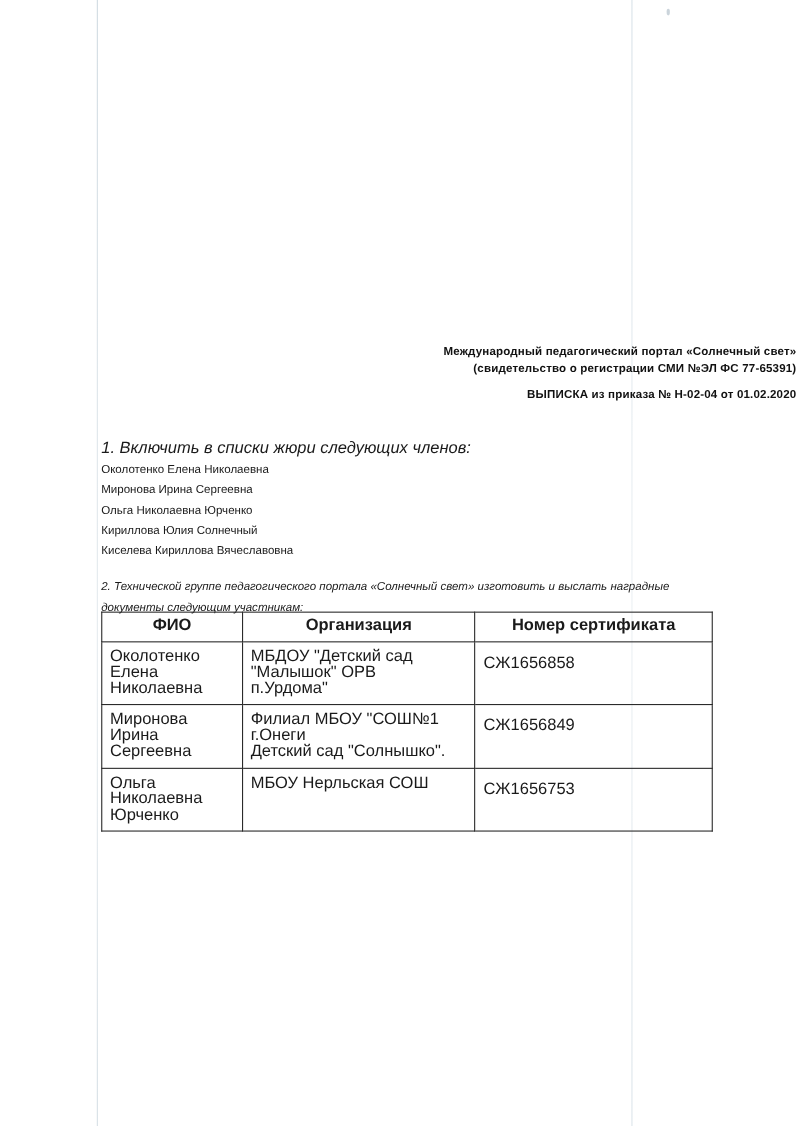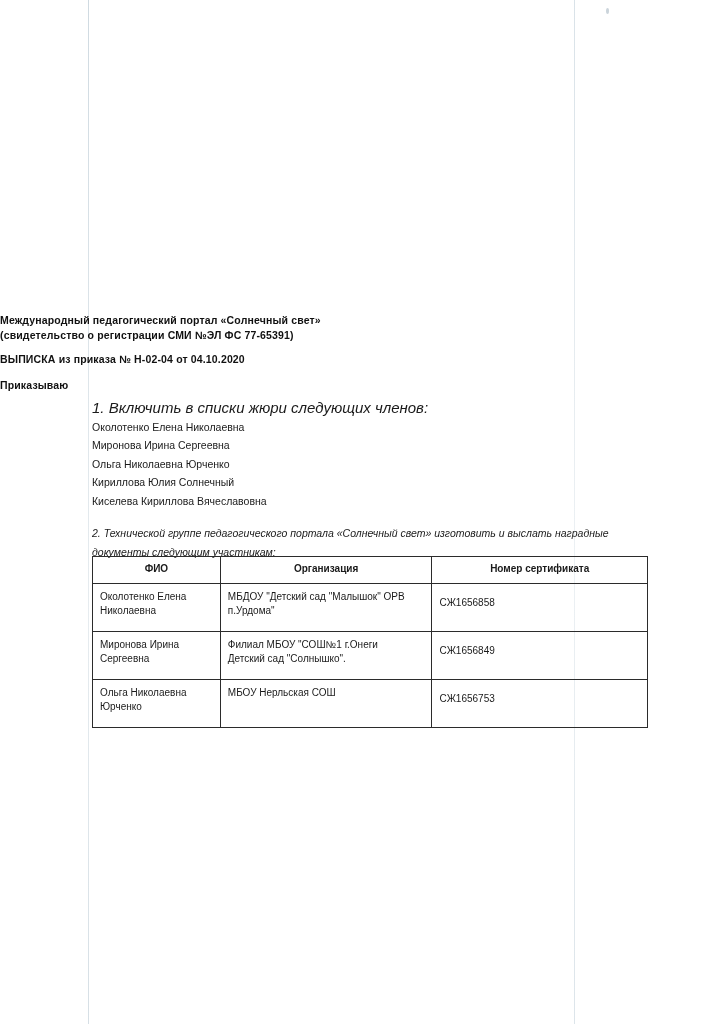--- a/index.html
+++ b/index.html
@@ -49,21 +49,21 @@
     top: 0;
     width: 724px;
     height: 1024px;
   }
 
   .header-block {
     position: absolute;
     left: 0;
     top: 313px;
     width: 724px;
-    text-align: left;
+    text-align: right;
   }
   .header-line {
     font-size: 10.5px;
     font-weight: bold;
     letter-spacing: 0.15px;
     line-height: 15px;
     color: #111;
   }
   .header-line.space-top {
     margin-top: 9px;
@@ -101,21 +101,21 @@
     font-style: italic;
   }
 
   
   .cert-table {
     position: absolute;
     left: 92px;
     top: 556px;
     width: 556px;
     border-collapse: collapse;
-    font-size: 10px;
+    font-size: 15px;
   }
   .cert-table col.c1 { width: 128px; }
   .cert-table col.c2 { width: 212px; }
   .cert-table col.c3 { width: 216px; }
 
   .cert-table th,
   .cert-table td {
     border: 1px solid #2b2b2b;
     vertical-align: top;
     padding: 6px 7px 7px 7px;
@@ -142,22 +142,21 @@
 
 <div class="page">
 
   <div class="scan-edge-left"></div>
   <div class="scan-edge-right"></div>
   <div class="scan-speck"></div>
 
   <div class="header-block">
     <div class="header-line">Международный педагогический портал «Солнечный свет»</div>
     <div class="header-line">(свидетельство о регистрации СМИ №ЭЛ ФС 77-65391)</div>
-    <div class="header-line space-top">ВЫПИСКА из приказа № Н-02-04 от 04.10.2020</div>
-    <div class="header-line space-top2">Приказываю</div>
+    <div class="header-line space-top">ВЫПИСКА из приказа № Н-02-04 от 01.02.2020</div>
   </div>
 
   <div class="body-block">
     <div class="para">1. Включить в списки жюри следующих членов:</div>
     <ul class="names-list">
       <li>Околотенко Елена Николаевна</li>
       <li>Миронова Ирина Сергеевна</li>
       <li>Ольга Николаевна Юрченко</li>
       <li>Кириллова Юлия Солнечный</li>
       <li>Киселева Кириллова Вячеславовна</li>

